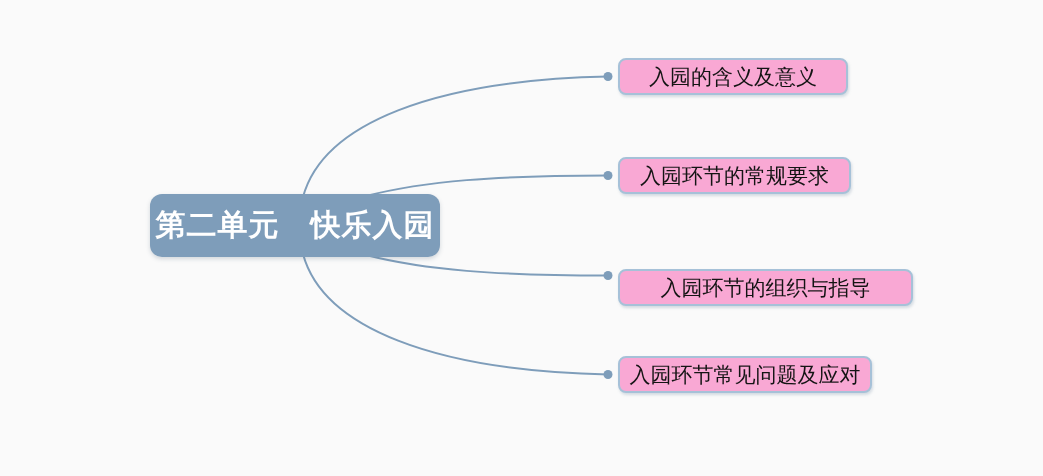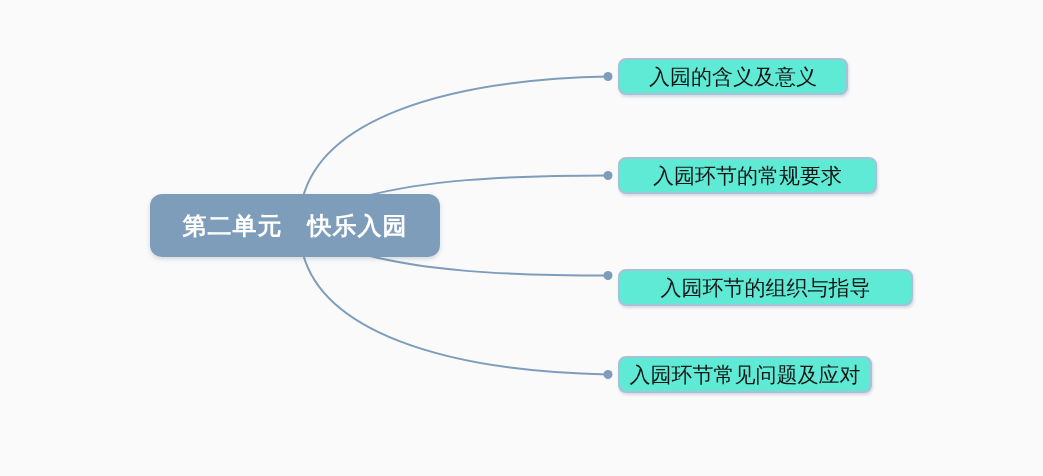--- a/index.html
+++ b/index.html
@@ -35,46 +35,46 @@
     background: #7e9dba;
     border-radius: 12px;
     display: flex;
     align-items: center;
     justify-content: center;
     box-shadow: 0 2px 4px rgba(90, 110, 130, 0.25);
     cursor: pointer;
   }
   .root-node span {
     color: #ffffff;
-    font-size: 24px;
+    font-size: 30px;
     font-weight: bold;
     letter-spacing: 1px;
     white-space: nowrap;
   }
   .branch-node {
     position: absolute;
     left: 618px;
     height: 37px;
     box-sizing: border-box;
-    background: #5eead4;
+    background: #f9a8d4;
     border: 2px solid #a6c1d8;
     border-radius: 8px;
     display: flex;
     align-items: center;
     justify-content: center;
     box-shadow: 1px 2px 3px rgba(110, 135, 160, 0.28);
     cursor: pointer;
   }
   .branch-node span {
     color: #141414;
     font-size: 21px;
     white-space: nowrap;
   }
   .branch-1 { top: 58px;  width: 230px; }
-  .branch-2 { top: 157px; width: 259px; }
+  .branch-2 { top: 157px; width: 233px; }
   .branch-3 { top: 269px; width: 295px; }
   .branch-4 { top: 356px; width: 254px; }
 </style>
 </head>
 <body>
 
 <div class="canvas">
 
   <svg class="connectors" viewBox="0 0 1043 476">
     <path d="M 303 197 C 323 123, 435 80, 608 76.5" stroke="#7e9dba"></path>

